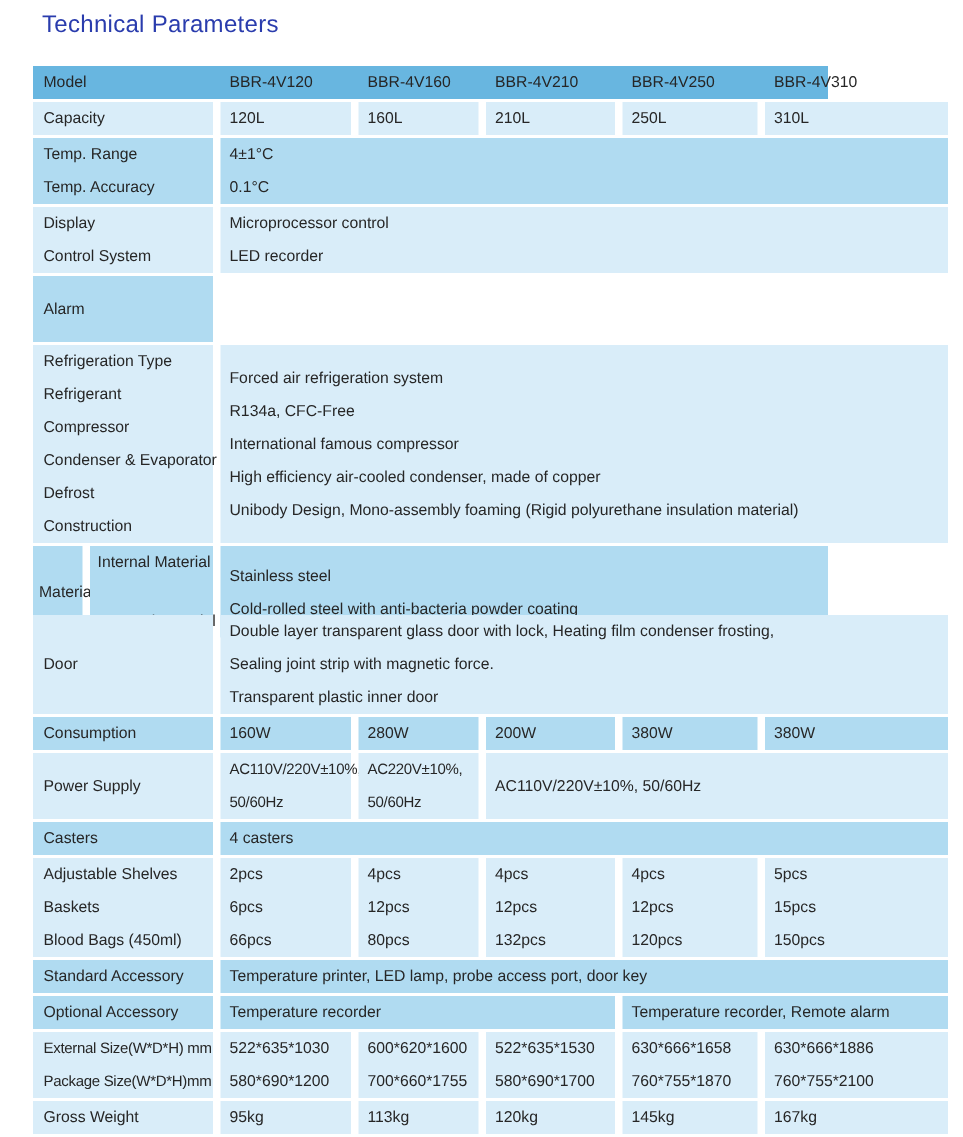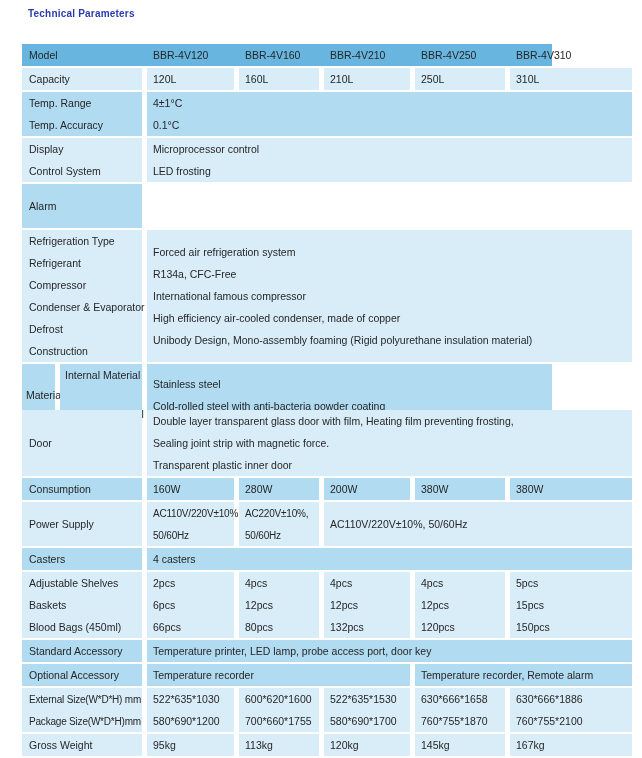--- a/index.html
+++ b/index.html
@@ -11,21 +11,21 @@
   }
   *{box-sizing:border-box;}
   html,body{margin:0;padding:0;}
   body{
     width:642px;height:758px;background:#ffffff;position:relative;
     font-family:"Liberation Sans",sans-serif;color:var(--c-text);
     font-size:10.5px;overflow:hidden;
   }
   .page-title{
     position:absolute;left:28px;top:8px;
-    font-size:10px;font-weight:bold;color:var(--c-title);letter-spacing:.2px;
+    font-size:16px;font-weight:normal;color:var(--c-title);letter-spacing:.2px;
   }
   .spec-table{position:absolute;left:22px;top:44px;width:530px;}
   .band{
     display:grid;
     grid-template-columns:120px 87px 80px 86px 90px 122px;
     column-gap:5px;margin-bottom:2px;
   }
   .band-material{grid-template-columns:33px 82px 1fr;}
   .cell{
     padding-left:7px;display:flex;flex-direction:column;justify-content:center;
@@ -83,21 +83,21 @@
     </div>
   </div>
 
   <div class="band h44">
     <div class="cell bg-l">
       <div class="r22">Display</div>
       <div class="r22">Control System</div>
     </div>
     <div class="cell vcell bg-l sp5">
       <div class="r22">Microprocessor control</div>
-      <div class="r22">LED frosting</div>
+      <div class="r22">LED recorder</div>
     </div>
   </div>
 
   <div class="band h44">
     <div class="cell bg-m">Alarm</div>
   </div>
 
   <div class="band h132">
     <div class="cell bg-l">
       <div class="r22">Refrigeration Type</div>
@@ -124,21 +124,21 @@
     </div>
     <div class="cell vcell bg-m">
       <div class="r22">Stainless steel</div>
       <div class="r22">Cold-rolled steel with anti-bacteria powder coating</div>
     </div>
   </div>
 
   <div class="band h66">
     <div class="cell bg-l">Door</div>
     <div class="cell vcell bg-l sp5">
-      <div class="r22">Double layer transparent glass door with film, Heating film preventing frosting,</div>
+      <div class="r22">Double layer transparent glass door with lock, Heating film condenser frosting,</div>
       <div class="r22">Sealing joint strip with magnetic force.</div>
       <div class="r22">Transparent plastic inner door</div>
     </div>
   </div>
 
   <div class="band h22">
     <div class="cell bg-m">Consumption</div>
     <div class="cell vcell bg-m">160W</div>
     <div class="cell vcell bg-m">280W</div>
     <div class="cell vcell bg-m">200W</div>

